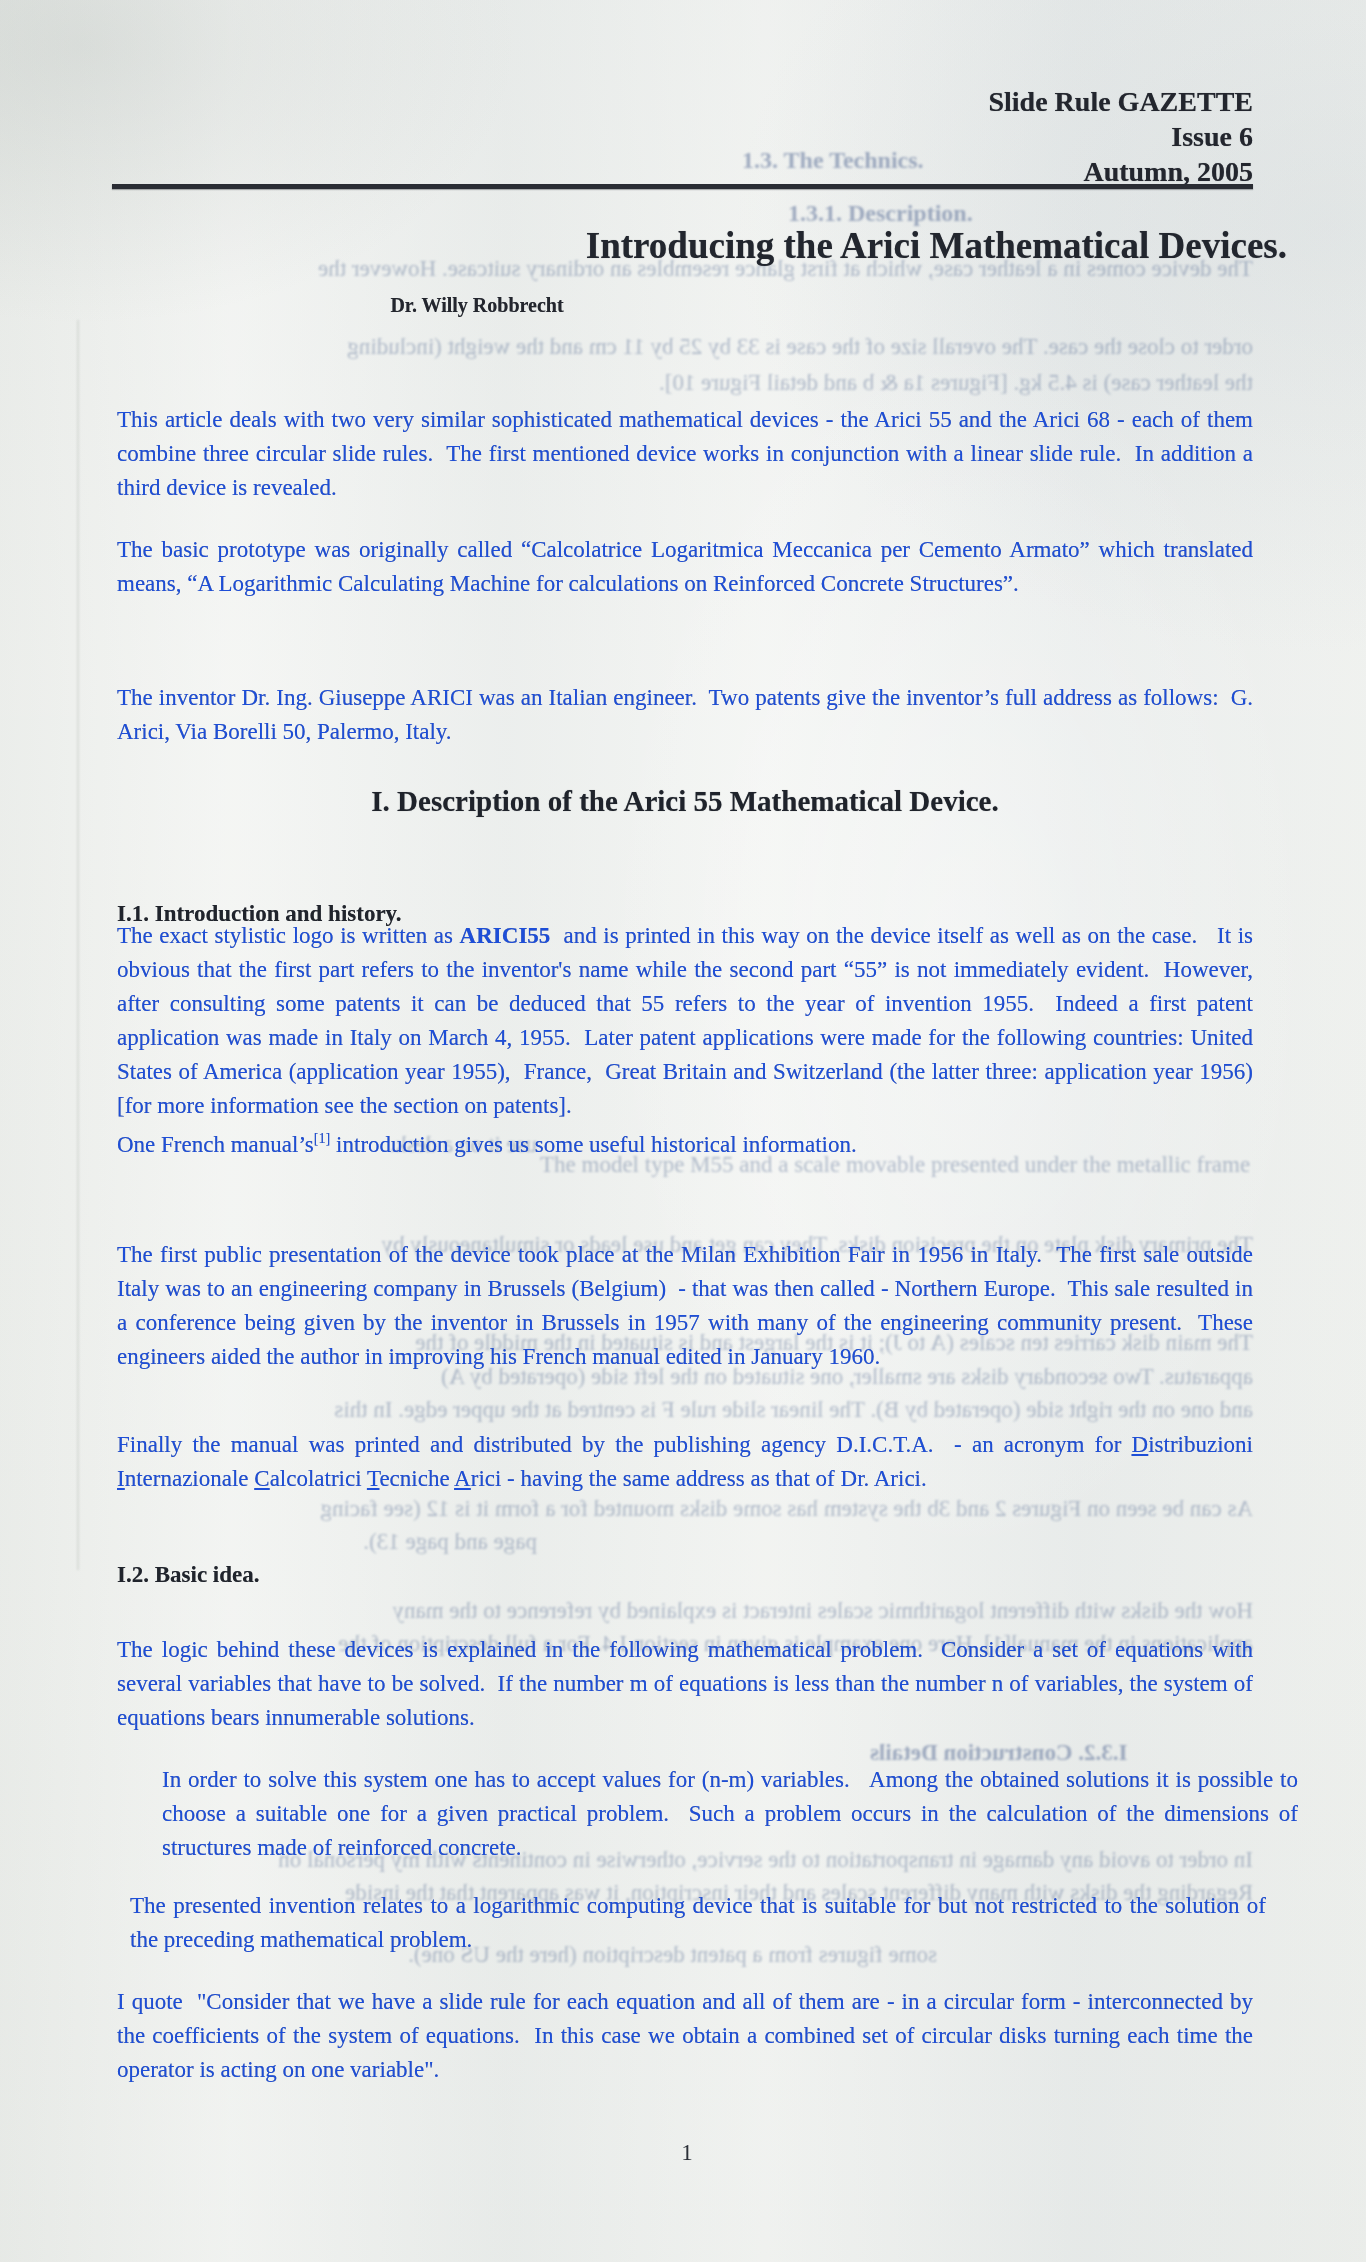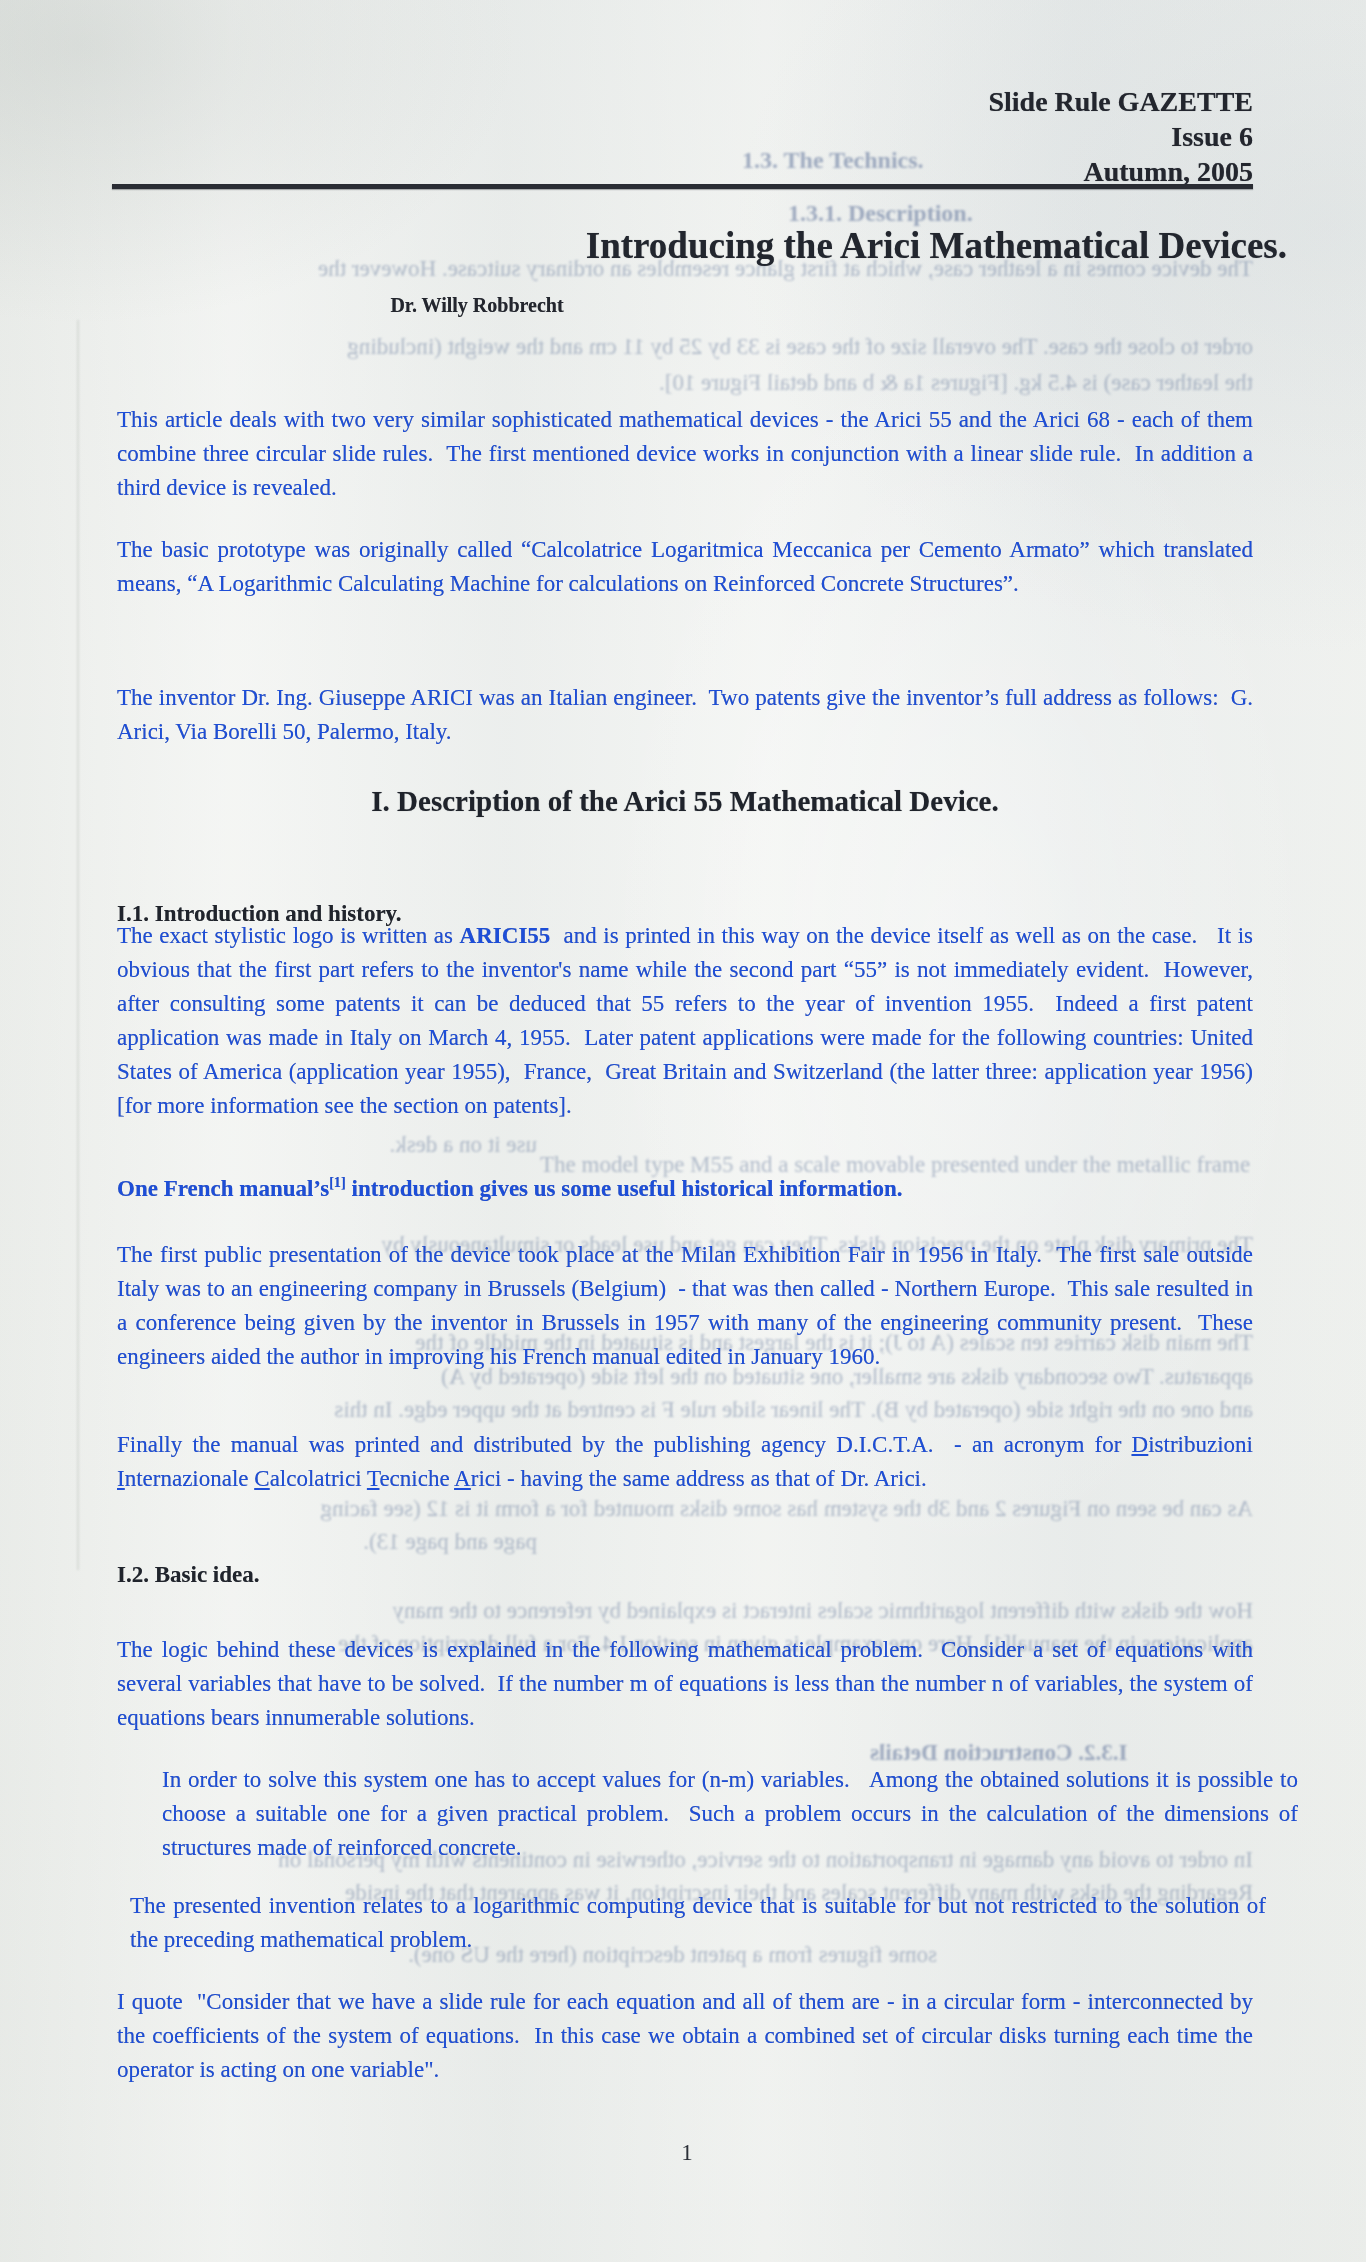--- a/index.html
+++ b/index.html
@@ -102,21 +102,21 @@
 <h1 class="article-title" style="margin:0;">Introducing the Arici Mathematical Devices.</h1>
 <div class="article-byline">Dr. Willy Robbrecht</div>
 
 <main>
     <div class="block p" style="top: 403px;"><span>This article deals with two very similar sophisticated mathematical devices - the Arici 55 and the Arici 68 - each of them combine three circular slide rules.  The first mentioned device works in conjunction with a linear slide rule.  In addition a third device is revealed.</span></div>
     <div class="block p" style="top: 533px;"><span>The basic prototype was originally called “Calcolatrice Logaritmica Meccanica per Cemento Armato” which translated means, “A Logarithmic Calculating Machine for calculations on Reinforced Concrete Structures”.</span></div>
     <div class="block p" style="top: 681px;"><span>The inventor Dr. Ing. Giuseppe ARICI was an Italian engineer.  Two patents give the inventor’s full address as follows:  G. Arici, Via Borelli 50, Palermo, Italy.</span></div>
     <div class="block h1" style="top: 784px;"><span>I. Description of the Arici 55 Mathematical Device.</span></div>
     <div class="block h2" style="top: 897px;"><span>I.1. Introduction and history.</span></div>
     <div class="block p" style="top: 919px;"><span>The exact stylistic logo is written as </span><span class="b">ARICI55</span><span>  and is printed in this way on the device itself as well as on the case.   It is obvious that the first part refers to the inventor's name while the second part “55” is not immediately evident.  However, after consulting some patents it can be deduced that 55 refers to the year of invention 1955.  Indeed a first patent application was made in Italy on March 4, 1955.  Later patent applications were made for the following countries: United States of America (application year 1955),  France,  Great Britain and Switzerland (the latter three: application year 1956) [for more information see the section on patents].</span></div>
-    <div class="block p" style="top: 1172px; font-weight: bold;"><span>One French manual’s</span><span class="sup">[1]</span><span> introduction gives us some useful historical information.</span></div>
+    <div class="block p" style="top: 1128px;"><span>One French manual’s</span><span class="sup">[1]</span><span> introduction gives us some useful historical information.</span></div>
     <div class="block p" style="top: 1238px;"><span>The first public presentation of the device took place at the Milan Exhibition Fair in 1956 in Italy.  The first sale outside Italy was to an engineering company in Brussels (Belgium)  - that was then called - Northern Europe.  This sale resulted in a conference being given by the inventor in Brussels in 1957 with many of the engineering community present.  These engineers aided the author in improving his French manual edited in January 1960.</span></div>
     <div class="block p" style="top: 1428px;"><span>Finally the manual was printed and distributed by the publishing agency D.I.C.T.A.  - an acronym for </span><span class="u">D</span><span>istribuzioni </span><span class="u">I</span><span>nternazionale </span><span class="u">C</span><span>alcolatrici </span><span class="u">T</span><span>ecniche </span><span class="u">A</span><span>rici - having the same address as that of Dr. Arici.</span></div>
     <div class="block h2" style="top: 1558px;"><span>I.2. Basic idea.</span></div>
     <div class="block p" style="top: 1633px;"><span>The logic behind these devices is explained in the following mathematical problem.  Consider a set of equations with several variables that have to be solved.  If the number m of equations is less than the number n of variables, the system of equations bears innumerable solutions.</span></div>
     <div class="block p" style="top: 1763px; margin-left: 45px;"><span>In order to solve this system one has to accept values for (n-m) variables.   Among the obtained solutions it is possible to choose a suitable one for a given practical problem.  Such a problem occurs in the calculation of the dimensions of structures made of reinforced concrete.</span></div>
     <div class="block p" style="top: 1889px; margin-left: 13px;"><span>The presented invention relates to a logarithmic computing device that is suitable for but not restricted to the solution of the preceding mathematical problem.</span></div>
     <div class="block p" style="top: 1985px;"><span>I quote  "Consider that we have a slide rule for each equation and all of them are - in a circular form - interconnected by the coefficients of the system of equations.  In this case we obtain a combined set of circular disks turning each time the operator is acting on one variable".</span></div>
   </main>
 
 <div class="page-number">1</div>

